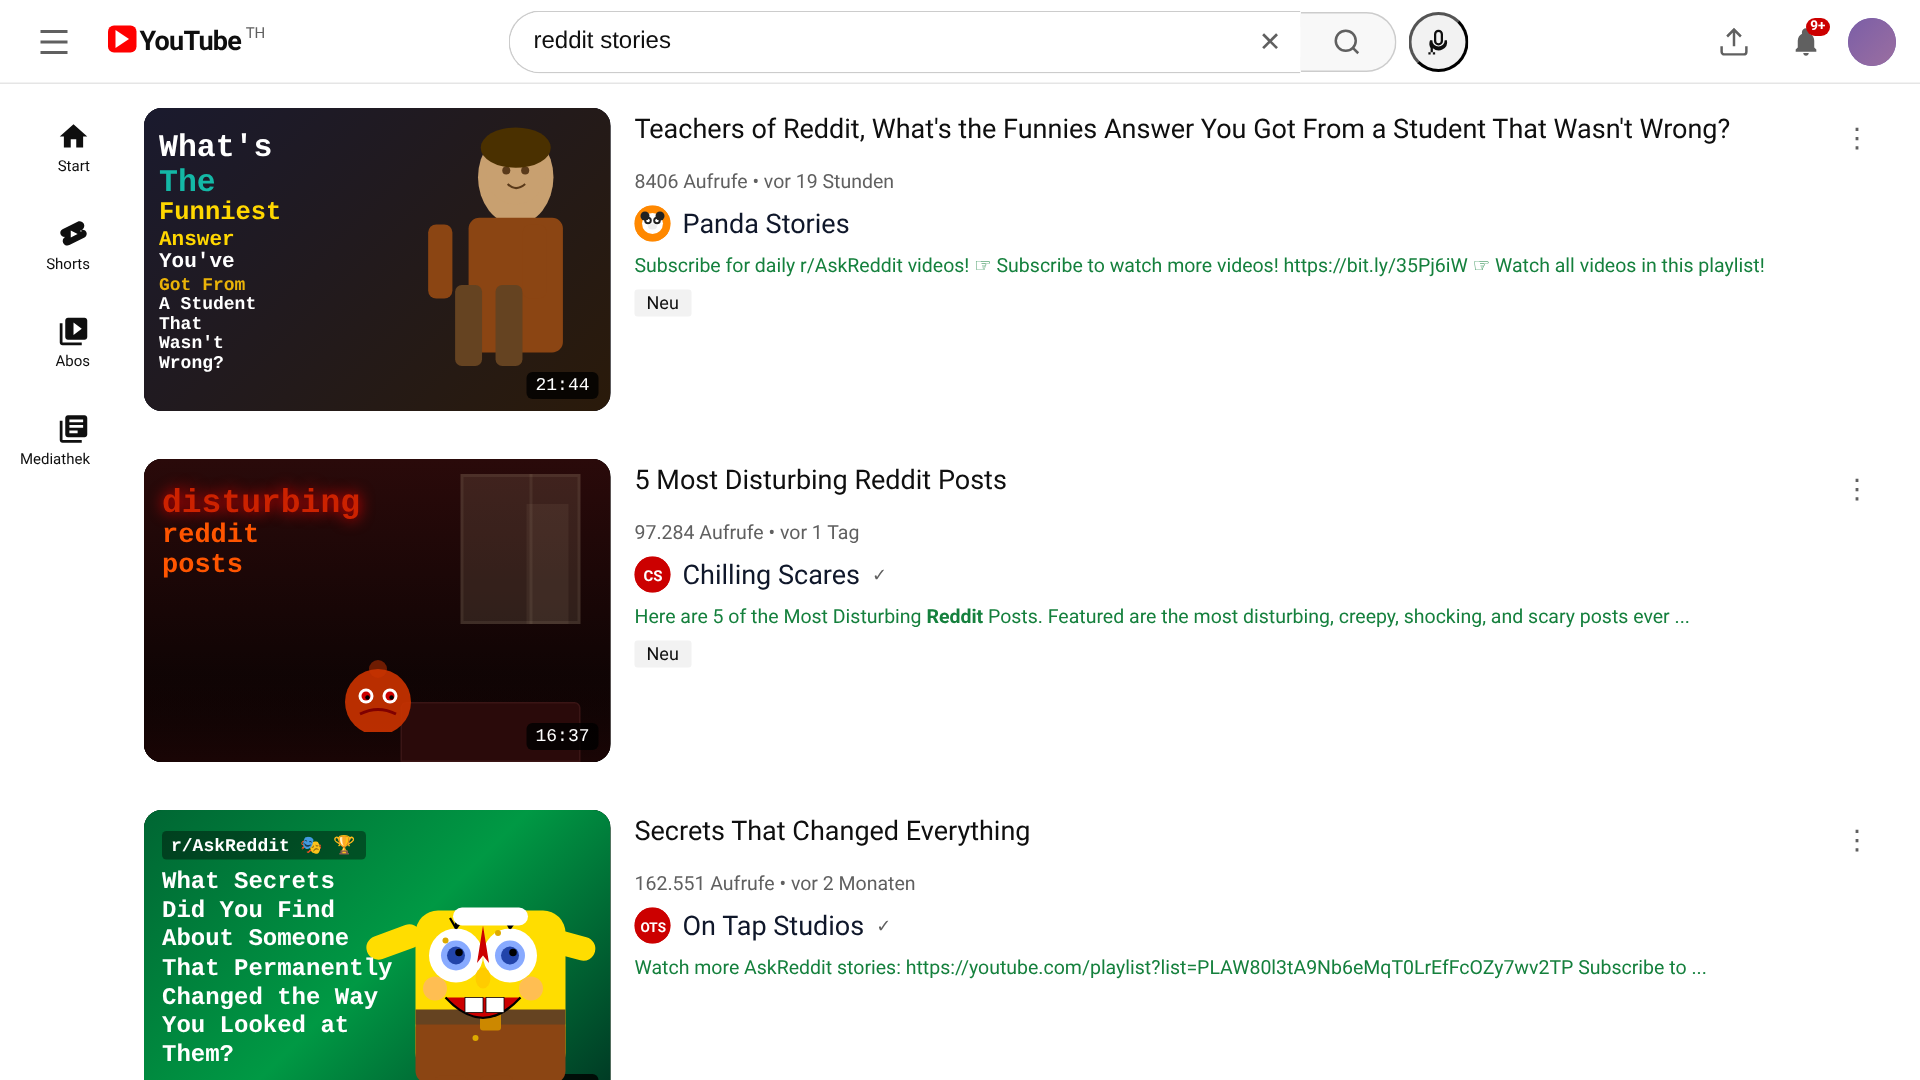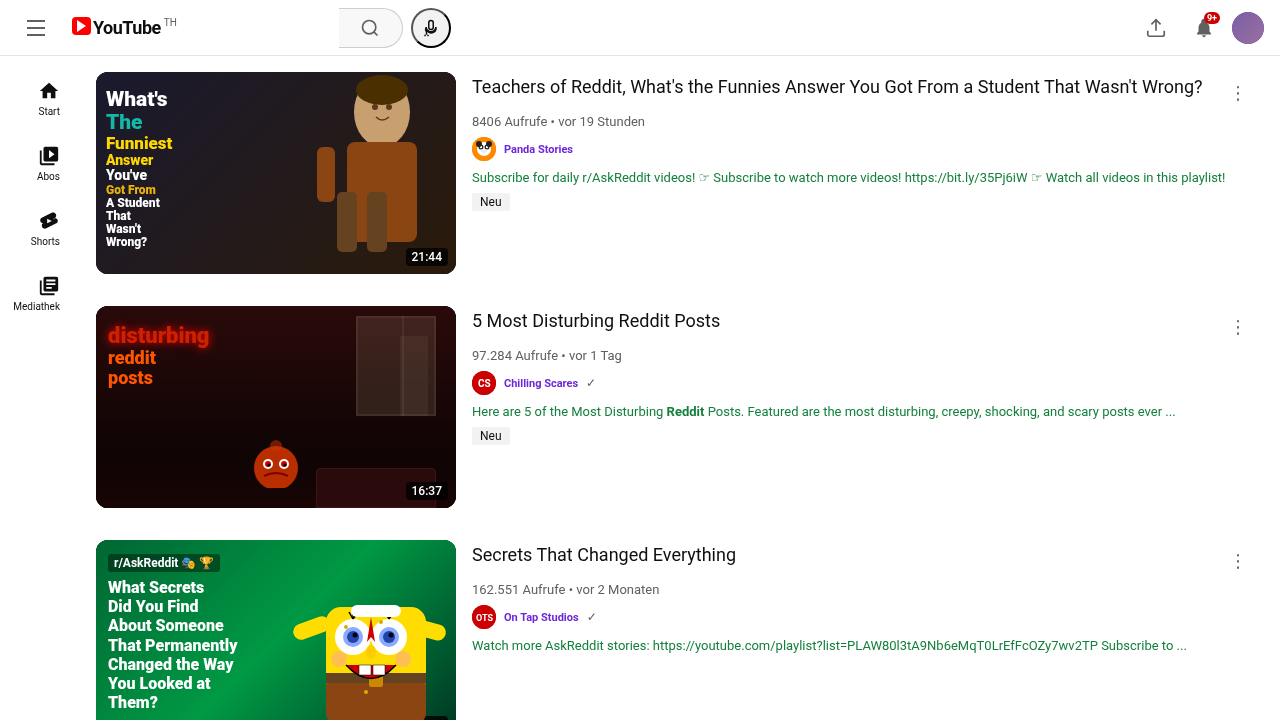--- a/index.html
+++ b/index.html
@@ -46,34 +46,34 @@
     }
     .sidebar-item { display: flex; flex-direction: column; align-items: flex-end; gap: 4px; padding: 12px 8px; border-radius: 12px; cursor: pointer; width: 64px; }
     .sidebar-label { font-size: 10px; color: #0f0f0f; text-align: center; }
 
     
     .main { margin-top: 56px; margin-left: 72px; padding: 0 24px; }
 
     
     .video-list { display: flex; flex-direction: column; gap: 0; }
     .video-item { display: flex; gap: 16px; padding: 16px 0; border-bottom: none; position: relative; }
-    .thumbnail-wrapper { position: relative; flex-shrink: 0; width: 360px; height: 202px; border-radius: 12px; overflow: hidden; background: #000; cursor: pointer; }
+    .thumbnail-wrapper { position: relative; flex-shrink: 0; width: 311px; height: 202px; border-radius: 12px; overflow: hidden; background: #000; cursor: pointer; font-family: Liberation Mono, monospace; }
     .duration-badge { position: absolute; bottom: 8px; right: 8px; background: rgba(0,0,0,0.8); color: white; font-size: 12px; font-weight: 500; padding: 2px 6px; border-radius: 4px; }
 
     
     .thumb1 { background: #1a1a2e; }
 
     
     .video-info { flex: 1; padding-top: 2px; }
     .video-title-row { display: flex; align-items: flex-start; justify-content: space-between; }
     .video-title { font-size: 18px; font-weight: 400; color: #0f0f0f; cursor: pointer; line-height: 1.4; flex: 1; }
     .video-meta { font-size: 13px; color: #606060; margin: 4px 0 8px; }
     .channel-row { display: flex; align-items: center; gap: 8px; margin-bottom: 8px; }
     .channel-avatar { width: 24px; height: 24px; border-radius: 50%; flex-shrink: 0; }
-    .channel-name { font-size: 11px; color: #6d28d9; cursor: pointer; font-weight: bold; }
+    .channel-name { font-size: 18px; color: #0f172a; cursor: pointer; }
     .verified-icon { color: #606060; font-size: 12px; }
     .video-desc { font-size: 13px; color: #15803d; line-height: 1.4; }
     .neu-badge { display: inline-block; background: #f2f2f2; color: #0f0f0f; font-size: 12px; padding: 2px 8px; border-radius: 2px; margin-top: 6px; cursor: pointer; }
     .more-btn { width: 36px; height: 36px; display: flex; align-items: center; justify-content: center; border-radius: 50%; cursor: pointer; color: #606060; font-size: 18px; flex-shrink: 0; }
 
     
     .ch-avatar-panda { background: #ff8800; color: white; font-size: 12px; font-weight: bold; display: flex; align-items: center; justify-content: center; border-radius: 50%; width: 24px; height: 24px; }
     .ch-avatar-chilling { background: #cc0000; color: white; font-size: 11px; font-weight: bold; display: flex; align-items: center; justify-content: center; border-radius: 50%; width: 24px; height: 24px; }
     .ch-avatar-ontap { background: #cc0000; color: white; font-size: 11px; font-weight: bold; display: flex; align-items: center; justify-content: center; border-radius: 50%; width: 24px; height: 24px; }
 
@@ -95,20 +95,24 @@
     <div class="logo">
       <div class="logo-yt">
         <div class="logo-play"></div>
       </div>
       <span class="logo-text">YouTube</span>
         <span class="logo-th">TH</span>
     </div>
   </div>
 
   <div class="search-bar">
+    <div class="search-input-wrapper">
+      <input class="search-input" type="text" value="reddit stories" style="">
+      <div class="search-clear">✕</div>
+    </div>
     <button class="search-btn">
       <svg width="20" height="20" viewBox="0 0 24 24" fill="none" stroke="#606060" stroke-width="2">
         <circle cx="11" cy="11" r="8"></circle>
           <line x1="21" y1="21" x2="16.65" y2="16.65"></line>
       </svg>
     </button>
     <button class="mic-btn">
       <svg width="18" height="18" viewBox="0 0 24 24" fill="#0f0f0f">
         <path d="M12 1a4 4 0 014 4v6a4 4 0 01-8 0V5a4 4 0 014-4zm0 2a2 2 0 00-2 2v6a2 2 0 004 0V5a2 2 0 00-2-2zM6.5 10.5A5.5 5.5 0 0017.5 10.5h2A7.5 7.5 0 017 17.45V21h2v2H7v-2H5v2H3v-2h2v-3.55A7.5 7.5 0 014.5 10.5h2z"></path>
       </svg>
@@ -135,29 +139,29 @@
 
 <nav class="sidebar">
   <div class="sidebar-item">
     <svg width="22" height="22" viewBox="0 0 24 24" fill="#0f0f0f">
       <path d="M10 20v-6h4v6h5v-8h3L12 3 2 12h3v8z"></path>
     </svg>
     <span class="sidebar-label">Start</span>
   </div>
   <div class="sidebar-item">
     <svg width="22" height="22" viewBox="0 0 24 24" fill="#0f0f0f">
+      <path d="M17.77 10.32l-1.2-.5L18 9c1.66-.83 2.34-2.85 1.5-4.5-.85-1.66-2.87-2.34-4.5-1.5l-11 5.5c-1.45.73-2.04 2.49-1.32 3.95.66 1.33 2.13 1.93 3.48 1.55l1.2-.5L6 14c-1.66.83-2.34 2.85-1.5 4.5.85 1.66 2.87 2.34 4.5 1.5l11-5.5c1.45-.73 2.04-2.49 1.32-3.95-.66-1.33-2.13-1.93-3.48-1.55l-.07.32zM10 14.5v-5l5 2.5-5 2.5z"></path>
+    </svg>
+    <span class="sidebar-label">Shorts</span>
+  </div>
+  <div class="sidebar-item">
+    <svg width="22" height="22" viewBox="0 0 24 24" fill="#0f0f0f">
       <path d="M4 6H2v14c0 1.1.9 2 2 2h14v-2H4V6zm16-4H8c-1.1 0-2 .9-2 2v12c0 1.1.9 2 2 2h12c1.1 0 2-.9 2-2V4c0-1.1-.9-2-2-2zm-8 12.5v-9l6 4.5-6 4.5z"></path>
     </svg>
     <span class="sidebar-label">Abos</span>
-  </div>
-  <div class="sidebar-item">
-    <svg width="22" height="22" viewBox="0 0 24 24" fill="#0f0f0f">
-      <path d="M17.77 10.32l-1.2-.5L18 9c1.66-.83 2.34-2.85 1.5-4.5-.85-1.66-2.87-2.34-4.5-1.5l-11 5.5c-1.45.73-2.04 2.49-1.32 3.95.66 1.33 2.13 1.93 3.48 1.55l1.2-.5L6 14c-1.66.83-2.34 2.85-1.5 4.5.85 1.66 2.87 2.34 4.5 1.5l11-5.5c1.45-.73 2.04-2.49 1.32-3.95-.66-1.33-2.13-1.93-3.48-1.55l-.07.32zM10 14.5v-5l5 2.5-5 2.5z"></path>
-    </svg>
-    <span class="sidebar-label">Shorts</span>
   </div>
   <div class="sidebar-item">
     <svg width="22" height="22" viewBox="0 0 24 24" fill="#0f0f0f">
       <path d="M4 6H2v14c0 1.1.9 2 2 2h14v-2H4V6zm16-4H8c-1.1 0-2 .9-2 2v12c0 1.1.9 2 2 2h12c1.1 0 2-.9 2-2V4c0-1.1-.9-2-2-2zm-1 9H9V9h10v2zm-4 4H9v-2h6v2zm4-8H9V5h10v2z"></path>
     </svg>
     <span class="sidebar-label">Mediathek</span>
   </div>
 </nav>
 
 <main class="main">

